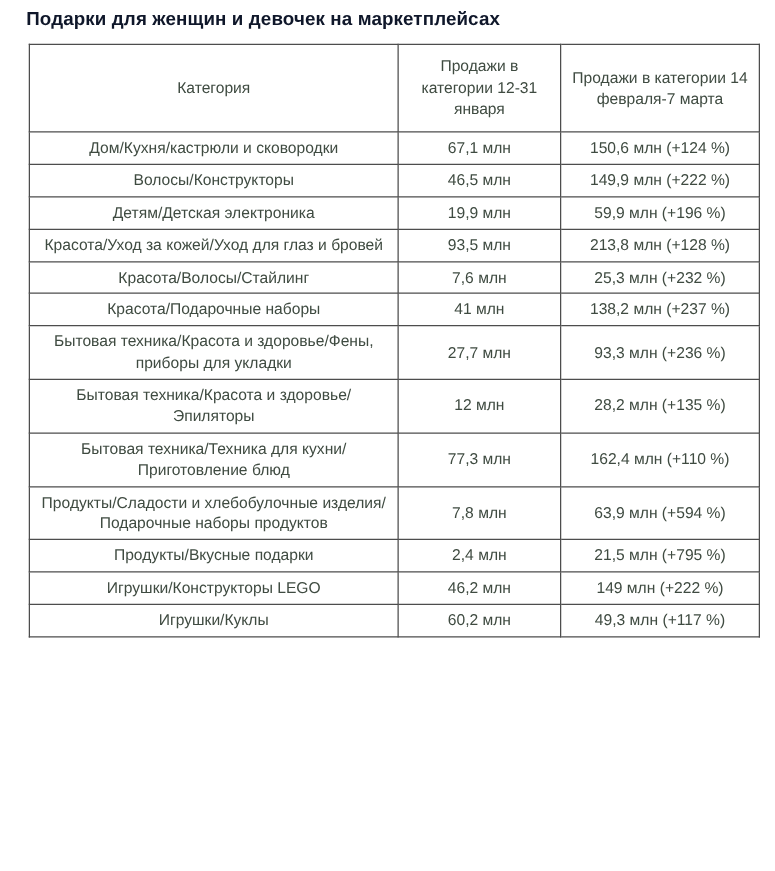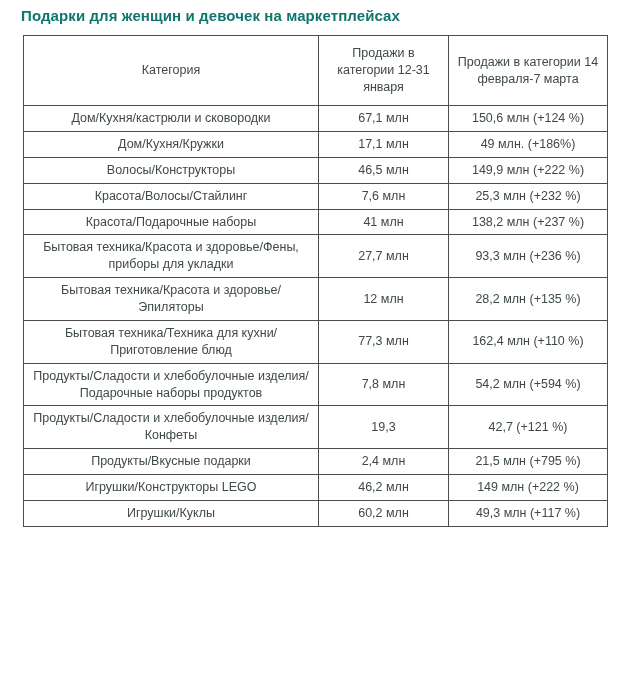--- a/index.html
+++ b/index.html
@@ -9,21 +9,21 @@
     background: #ffffff;
     font-family: "Liberation Sans", "DejaVu Sans", sans-serif;
     color: #3f4b41;
     box-sizing: border-box;
     overflow: hidden;
   }
   .page { padding: 7px 13px 0 21px; }
   .page-title {
     font-size: 15px;
     font-weight: bold;
-    color: #0f766e;
+    color: #0f172a;
     margin: 0 0 11px 0;
     letter-spacing: 0.1px;
   }
   table.sales {
     border-collapse: collapse;
     width: 584px;
     margin-left: 2px;
     table-layout: fixed;
   }
   .sales th, .sales td {
@@ -62,28 +62,33 @@
         <th>Продажи в категории 14 февраля-7 марта</th>
       </tr>
     </thead>
     <tbody>
         <tr>
     <td>Дом/Кухня/кастрюли и сковородки</td>
     <td>67,1 млн</td>
     <td>150,6 млн (+124 %)</td>
   </tr>
         <tr>
-    <td>Дом/Кухня/Кружки</td>
-    <td>17,1 млн</td>
-    <td>49 млн. (+186%)</td>
-  </tr>
-        <tr>
     <td>Волосы/Конструкторы</td>
     <td>46,5 млн</td>
     <td>149,9 млн (+222 %)</td>
+  </tr>
+        <tr>
+    <td>Детям/Детская электроника</td>
+    <td>19,9 млн</td>
+    <td>59,9 млн (+196 %)</td>
+  </tr>
+        <tr>
+    <td>Красота/Уход за кожей/Уход для глаз и бровей</td>
+    <td>93,5 млн</td>
+    <td>213,8 млн (+128 %)</td>
   </tr>
         <tr>
     <td>Красота/Волосы/Стайлинг</td>
     <td>7,6 млн</td>
     <td>25,3 млн (+232 %)</td>
   </tr>
         <tr>
     <td>Красота/Подарочные наборы</td>
     <td>41 млн</td>
     <td>138,2 млн (+237 %)</td>
@@ -99,26 +104,21 @@
     <td>28,2 млн (+135 %)</td>
   </tr>
         <tr>
     <td>Бытовая техника/Техника для кухни/ Приготовление блюд</td>
     <td>77,3 млн</td>
     <td>162,4 млн (+110 %)</td>
   </tr>
         <tr>
     <td>Продукты/Сладости и хлебобулочные изделия/Подарочные наборы продуктов</td>
     <td>7,8 млн</td>
-    <td>54,2 млн (+594 %)</td>
-  </tr>
-        <tr>
-    <td>Продукты/Сладости и хлебобулочные изделия/Конфеты</td>
-    <td>19,3</td>
-    <td>42,7 (+121 %)</td>
+    <td>63,9 млн (+594 %)</td>
   </tr>
         <tr>
     <td>Продукты/Вкусные подарки</td>
     <td>2,4 млн</td>
     <td>21,5 млн (+795 %)</td>
   </tr>
         <tr>
     <td>Игрушки/Конструкторы LEGO</td>
     <td>46,2 млн</td>
     <td>149 млн (+222 %)</td>

